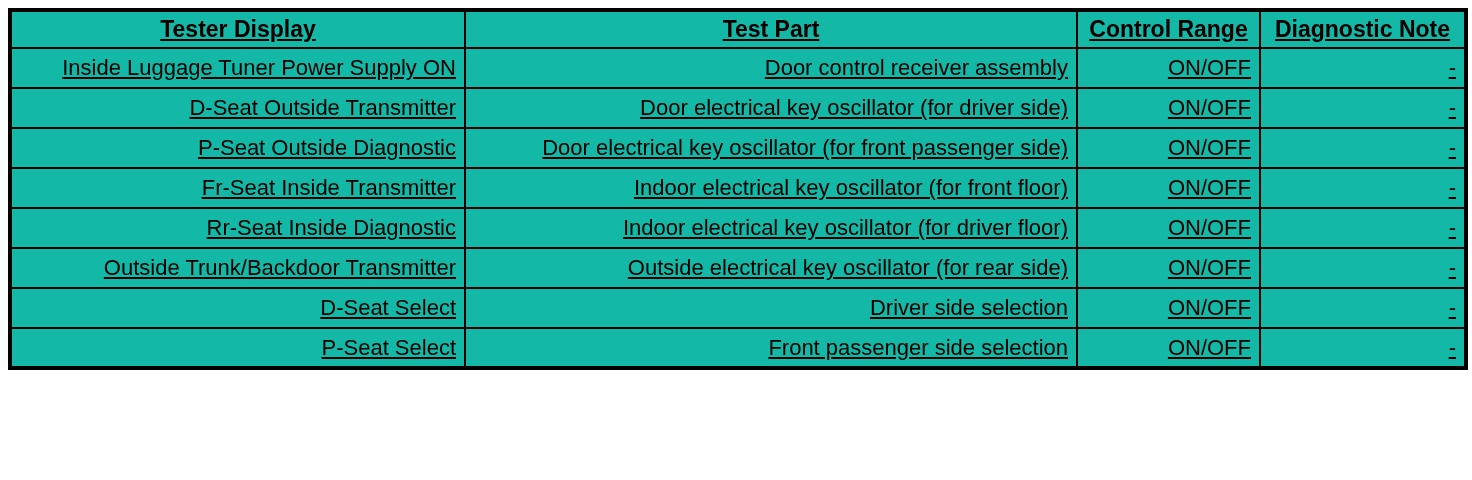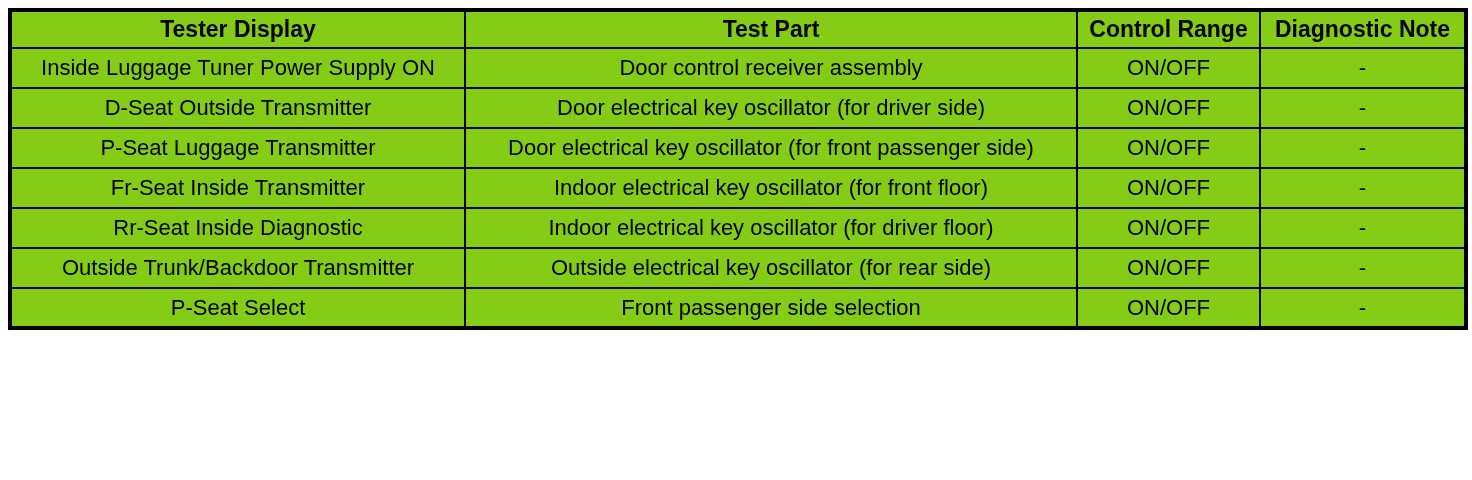--- a/index.html
+++ b/index.html
@@ -12,43 +12,44 @@
     width: 1472px;
     height: 480px;
     background: #ffffff;
     box-sizing: border-box;
     padding: 8px;
   }
   table.diag-table {
     border-collapse: collapse;
     table-layout: fixed;
     width: 1456px;
-    background: #84cc16;
+    background: #14b8a6;
     border: 4px solid #000000;
+    text-decoration: underline;
   }
   table.diag-table th,
   table.diag-table td {
     border: 2px solid #000000;
     color: #000000;
     font-size: 22px;
     padding: 2px 8px;
     overflow: hidden;
     white-space: nowrap;
     box-sizing: border-box;
     vertical-align: middle;
   }
   table.diag-table th {
     font-weight: bold;
     text-align: center;
     height: 38px;
     font-size: 23px;
     padding: 2px 4px;
   }
   table.diag-table td {
-    text-align: center;
+    text-align: right;
     height: 40px;
     font-weight: normal;
   }
   col.c-tester  { width: 455px; }
   col.c-part    { width: 612px; }
   col.c-range   { width: 183px; }
   col.c-note    { width: 206px; }
 </style>
 </head>
 <body>
@@ -76,21 +77,21 @@
         <td>ON/OFF</td>
         <td>-</td>
       </tr>
       <tr>
         <td>D-Seat Outside Transmitter</td>
         <td>Door electrical key oscillator (for driver side)</td>
         <td>ON/OFF</td>
         <td>-</td>
       </tr>
       <tr>
-        <td>P-Seat Luggage Transmitter</td>
+        <td>P-Seat Outside Diagnostic</td>
         <td>Door electrical key oscillator (for front passenger side)</td>
         <td>ON/OFF</td>
         <td>-</td>
       </tr>
       <tr>
         <td>Fr-Seat Inside Transmitter</td>
         <td>Indoor electrical key oscillator (for front floor)</td>
         <td>ON/OFF</td>
         <td>-</td>
       </tr>
@@ -100,20 +101,26 @@
         <td>ON/OFF</td>
         <td>-</td>
       </tr>
       <tr>
         <td>Outside Trunk/Backdoor Transmitter</td>
         <td>Outside electrical key oscillator (for rear side)</td>
         <td>ON/OFF</td>
         <td>-</td>
       </tr>
       <tr>
+        <td>D-Seat Select</td>
+        <td>Driver side selection</td>
+        <td>ON/OFF</td>
+        <td>-</td>
+      </tr>
+      <tr>
         <td>P-Seat Select</td>
         <td>Front passenger side selection</td>
         <td>ON/OFF</td>
         <td>-</td>
       </tr>
     </tbody>
   </table>
 </div>
 
 </body></html>

